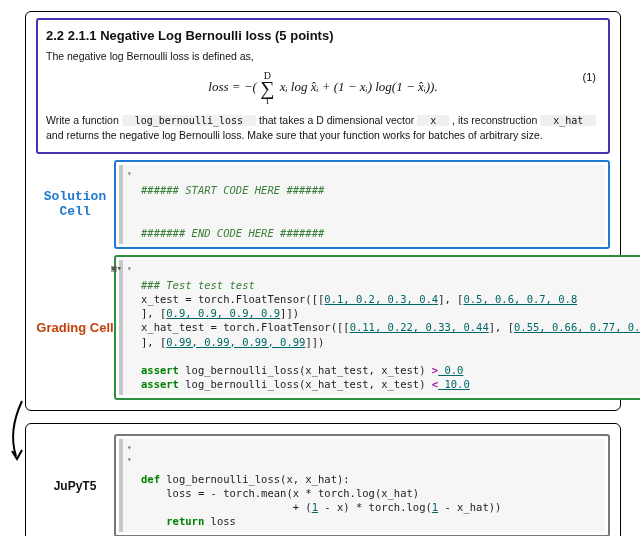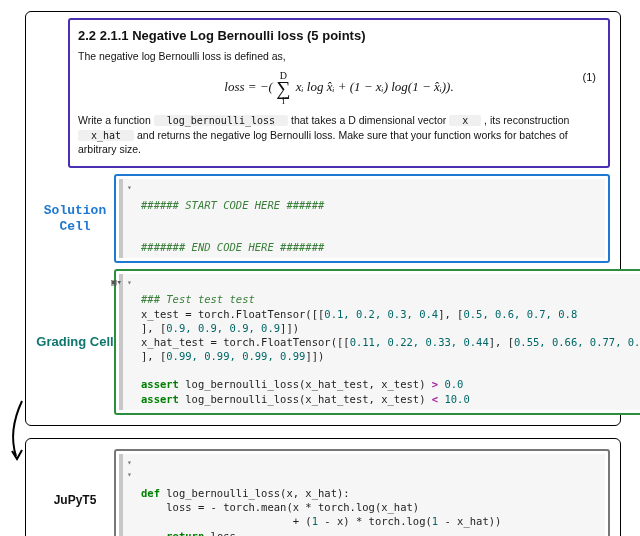--- a/index.html
+++ b/index.html
@@ -39,30 +39,30 @@
     align-items: center;
     justify-content: center;
     align-self: stretch;
     text-align: center;
     font-weight: 700;
     font-size: 13px;
     line-height: 1.2;
   }
   .label-prompt { color: #4b2fb3; }
   .label-solution { color: #1f78d1; font-family: Liberation Mono, monospace; }
-  .label-grading { color: #0f766e; text-align: center; }
+  .label-grading { color: #c2410c; text-align: center; }
   .cell-col { flex: 1; }
   .cell {
     border-width: 2px;
     border-style: solid;
     border-radius: 3px;
     padding: 6px 8px;
     background: #fff;
   }
-  .cell-prompt { border-color: #4b2fb3; margin-left: 32px; }
+  .cell-prompt { border-color: #4b2fb3; }
   .cell-solution { border-color: #1f78d1; }
   .cell-grading { border-color: #2d8f3b; }
   .cell-gen { border-color: #777; }
   .nb-code {
     background: #f6f6f6;
     border-left: 4px solid #c7c7c7;
     padding: 4px 6px 4px 18px;
     font-family: "Menlo", "Consolas", monospace;
     font-size: 10.5px;
     line-height: 1.35;
@@ -118,21 +118,21 @@
   }
   code.inline {
     font-family: "Menlo","Consolas",monospace;
     background: #f0f0f0;
     padding: 0 13px;
     border-radius: 2px;
     font-size: 10px;
   }
   .tok-comment { color: #3a7f3a; font-style: italic; }
   .tok-kw { color: #008000; font-weight: bold; }
-  .tok-num { color: #006666; }
+  .tok-num { color: #006666; text-decoration: underline; }
   .tok-op { color: #a626a4; font-weight: bold; }
   .second-box {
     border: 1px solid #000;
     border-radius: 6px;
     padding: 10px 10px 10px 10px;
     margin-left: 14px;
     margin-top: 12px;
     background: #fff;
   }
   .arrow {

